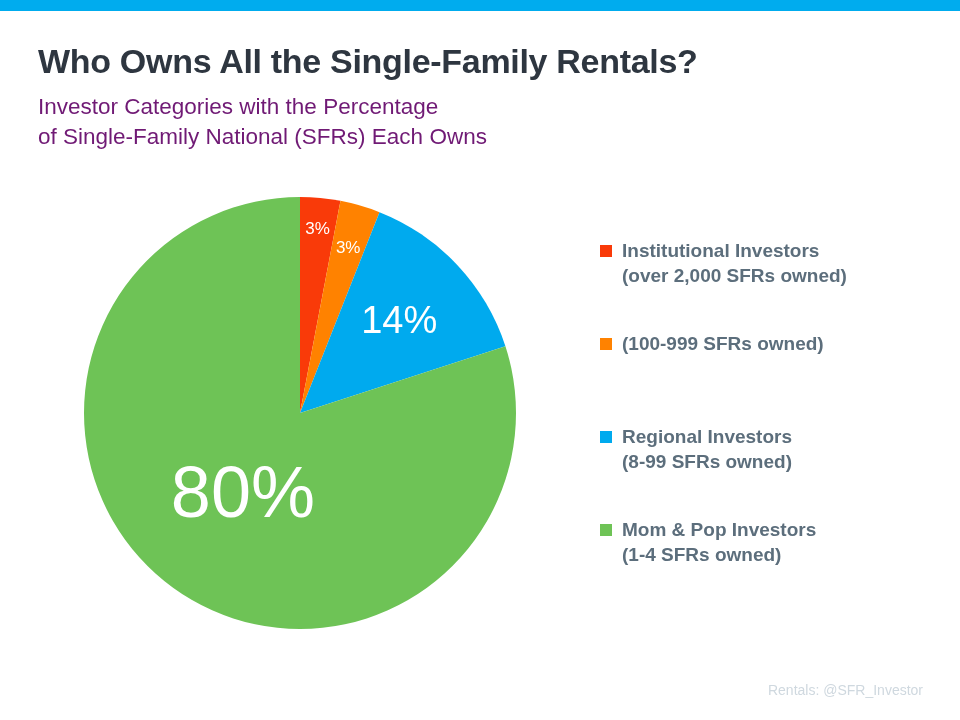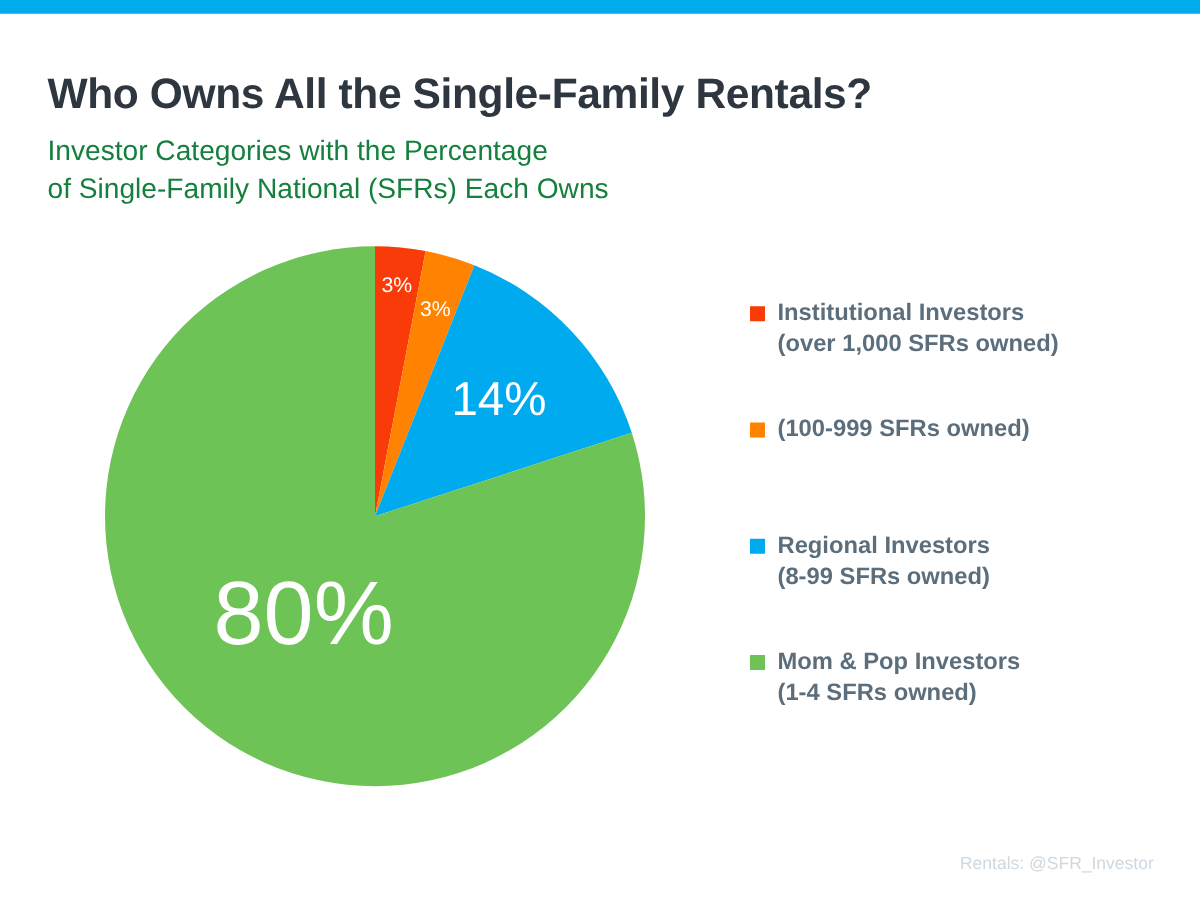--- a/index.html
+++ b/index.html
@@ -26,36 +26,36 @@
     left: 0;
     top: 0;
     width: 960px;
     height: 11px;
     background: #00ACEE;
   }
   
   #heading {
     position: absolute;
     left: 38px;
-    top: 56px;
+    top: 42px;
     width: 880px;
   }
   #title {
     font-size: 34px;
     font-weight: bold;
     color: #2E3640;
     letter-spacing: -0.3px;
     line-height: 1.12;
     margin: 0;
     white-space: nowrap;
   }
   #subtitle {
     margin: 12px 0 0 0;
     font-size: 22.5px;
-    color: #15803d;
+    color: #701a75;
     line-height: 1.34;
     font-weight: normal;
   }
   #subtitle .sub-line {
     display: block;
     white-space: nowrap;
   }
   
   #pie-wrap {
     position: absolute;
@@ -150,21 +150,21 @@
         </g>
     </svg>
   </div>
 
   <div id="legend">
 
     <div class="legend-item">
       <span class="legend-swatch" style="background:#F93A09"></span>
       <span class="legend-text">
         <span class="legend-name">Institutional Investors</span>
-        <span class="legend-detail">(over 1,000 SFRs owned)</span>
+        <span class="legend-detail">(over 2,000 SFRs owned)</span>
       </span>
     </div>
 
     <div class="legend-item">
       <span class="legend-swatch" style="background:#FF8200"></span>
       <span class="legend-text">
         <span class="legend-detail">(100-999 SFRs owned)</span>
       </span>
     </div>
 

